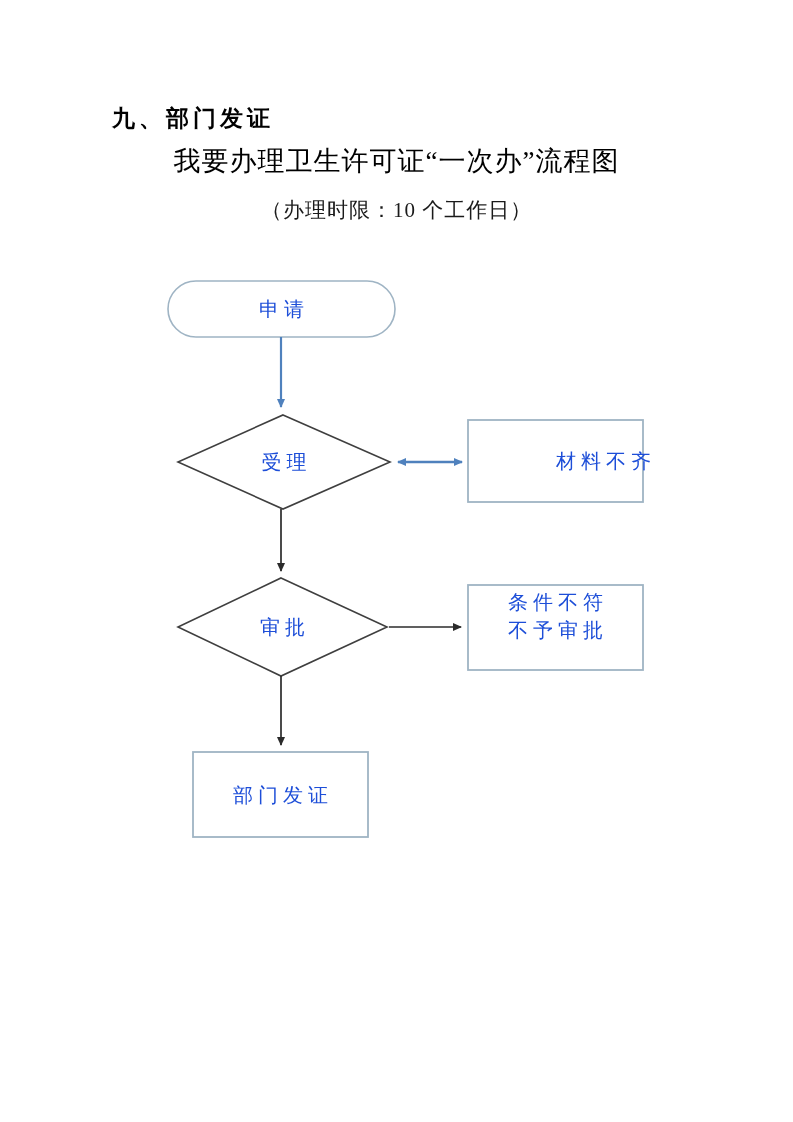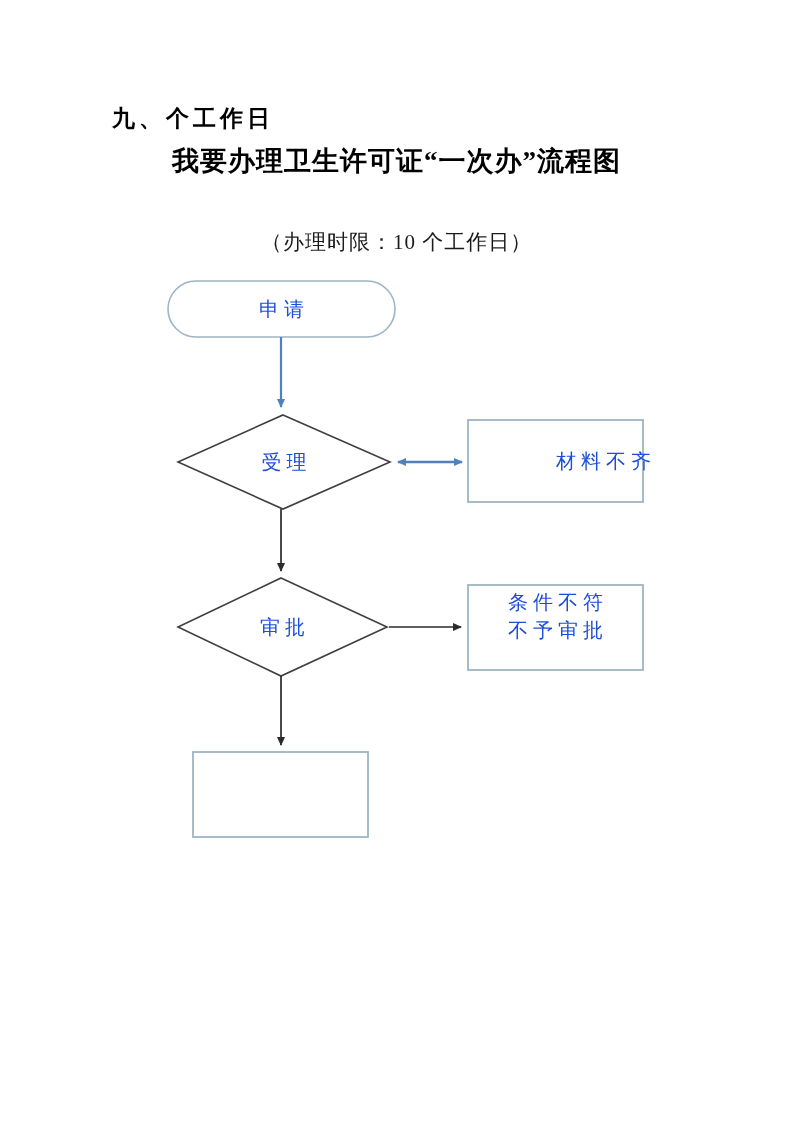--- a/index.html
+++ b/index.html
@@ -23,37 +23,36 @@
     letter-spacing: 4px;
     color: #000000;
     white-space: nowrap;
   }
   .doc-title {
     position: absolute;
     left: 0;
     right: 0;
     top: 143px;
     text-align: center;
-    font-weight: bold;
+    font-weight: normal;
     font-size: 27px;
     letter-spacing: 1px;
     color: #000000;
     white-space: nowrap;
   }
   .doc-subtitle {
     position: absolute;
     left: 0;
     right: 0;
     top: 196px;
     text-align: center;
     font-size: 21px;
     letter-spacing: 1px;
     color: #1a1a1a;
     white-space: nowrap;
-    margin-top: 32px;
   }
   .flowchart { position: absolute; left: 0; top: 0; width: 793px; height: 1122px; }
   .flowchart svg { position: absolute; left: 0; top: 0; }
   .node-label {
     position: absolute;
     display: flex;
     flex-direction: column;
     align-items: center;
     justify-content: center;
     font-size: 20px;
@@ -69,21 +68,21 @@
   .lbl-materials{ left: 468px; top: 420px; width: 175px; height: 82px; padding-left: 48px; }
   .lbl-approval { left: 178px; top: 578px; width: 209px; height: 98px; text-align: right; }
   .lbl-reject   { left: 468px; top: 585px; width: 175px; height: 62px; }
   .lbl-issue    { left: 193px; top: 752px; width: 175px; height: 85px; }
 </style>
 </head>
 <body>
 
 <div class="page">
 
-  <div class="section-heading">九、个工作日</div>
+  <div class="section-heading">九、部门发证</div>
 
   <div class="doc-title">我要办理卫生许可证“一次办”流程图</div>
 
   <div class="doc-subtitle">（办理时限：10 个工作日）</div>
 
   <div class="flowchart">
 
     <svg width="793" height="1122" viewBox="0 0 793 1122">
       <defs>
         <marker id="arrowBlue" markerWidth="9" markerHeight="8" refX="8" refY="4" orient="auto-start-reverse" markerUnits="userSpaceOnUse">
@@ -126,15 +125,18 @@
     <div class="node-label lbl-materials">
       <span>材料不齐</span>
     </div>
     <div class="node-label lbl-approval">
       <span>审批</span>
     </div>
     <div class="node-label lbl-reject">
       <span>条件不符</span>
       <span>不予审批</span>
     </div>
+    <div class="node-label lbl-issue">
+      <span>部门发证</span>
+    </div>
 
   </div>
 </div>
 
 </body></html>

